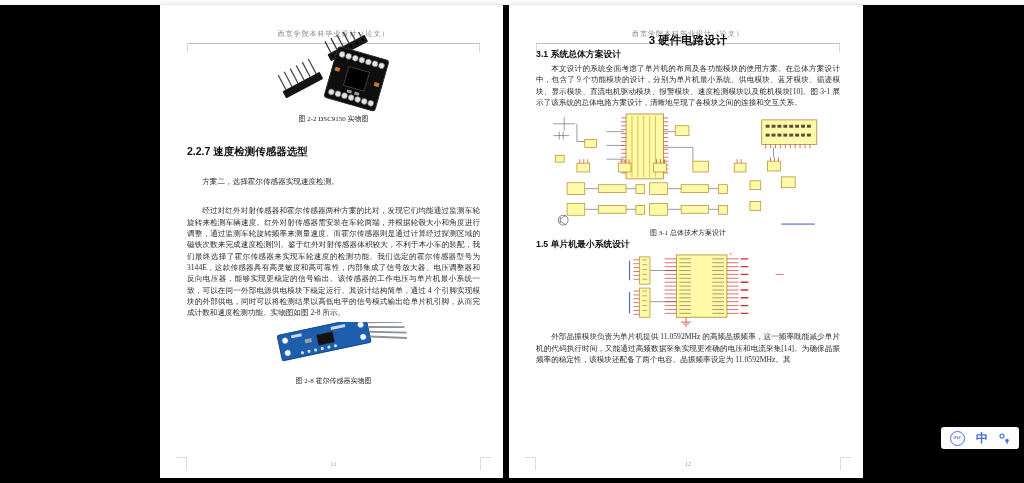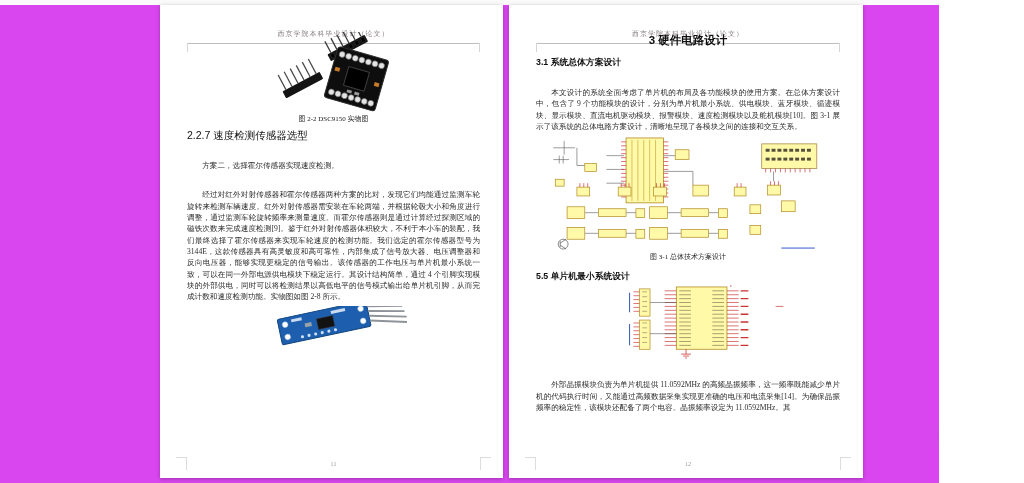--- a/index.html
+++ b/index.html
@@ -1,18 +1,18 @@
 <!DOCTYPE html>
 <html><head>
 <meta charset="utf-8">
 <style>
   html,body{margin:0;padding:0;}
   #screen{
-    position:relative;width:939px;height:483px;
-    background:#d946ef;overflow:hidden;
+    position:relative;width:1024px;height:483px;
+    background:#000000;overflow:hidden;
     font-family:"Liberation Serif","DejaVu Serif",serif;
   }
   #top-strip{position:absolute;top:0;left:0;width:1024px;height:5px;background:#fafafa;}
   
   .page{position:absolute;top:5px;height:473px;background:#ffffff;
         box-shadow:0 1px 4px rgba(0,0,0,.28);}
   #page-left{left:160px;width:343px;}
   #page-right{left:509px;width:354px;}
   .page-inner{position:absolute;left:27px;right:23px;top:0;bottom:0;}
   .page-header{position:absolute;top:24px;left:0;right:0;text-align:center;
@@ -26,29 +26,29 @@
   .crop.bl{left:-11px;border-top:1px solid #dcdcdc;border-right:1px solid #dcdcdc;}
   .crop.br{right:-11px;border-top:1px solid #dcdcdc;border-left:1px solid #dcdcdc;}
   .content{position:absolute;top:24px;left:0;right:0;}
   .figure-box{display:flex;align-items:center;justify-content:center;}
   .fig27{height:84px;margin-top:2px;}
   .fig28{height:56px;margin-top:2px;}
   .fig31{height:118px;margin-top:3px;}
   .fig32{height:76px;margin-top:2px;}
   .figcap{text-align:center;font-size:7px;line-height:9px;color:#222;}
   .heading-lg{font-family:"Liberation Sans","DejaVu Sans",sans-serif;
-        font-size:10.5px;line-height:14px;font-weight:normal;color:#101010;margin-top:4px;}
+        font-size:10.5px;line-height:14px;font-weight:bold;color:#101010;margin-top:20px;}
   .heading-md{font-family:"Liberation Sans","DejaVu Sans",sans-serif;
-        font-size:8.8px;line-height:12px;font-weight:bold;color:#101010;margin-top:8px;}
+        font-size:8.8px;line-height:12px;font-weight:bold;color:#101010;}
   .chapter-title{font-family:"Liberation Sans","DejaVu Sans",sans-serif;
         text-align:center;font-size:11.5px;line-height:15px;font-weight:bold;
         color:#101010;margin-top:4px;}
   .para{font-size:7.6px;line-height:11.35px;text-align:justify;
         text-indent:2em;color:#2b2b2b;margin-top:18px;}
-  .para.first{margin-top:19px;font-family:Liberation Serif, serif;}
+  .para.first{margin-top:3px;font-family:Liberation Serif, serif;}
   .pagenum{position:absolute;bottom:11px;left:0;right:0;text-align:center;
         font-size:6px;color:#9a9a9a;}
   
   #ime-bar{position:absolute;left:941px;top:427px;width:72px;height:22px;
         background:#ffffff;border-radius:3px;box-shadow:0 1px 3px rgba(0,0,0,.3);
         display:flex;align-items:center;justify-content:space-around;padding:0 3px;
         font-family:"Liberation Sans","DejaVu Sans",sans-serif;}
   #ime-logo{width:13px;height:13px;border:1.5px solid #4a6be0;border-radius:50%;
         display:flex;align-items:center;justify-content:center;
         font-size:3.5px;font-weight:bold;color:#4a6be0;cursor:pointer;}
@@ -160,20 +160,21 @@
               <rect x="27" y="10" width="7" height="4" fill="#9aa1a8"></rect>
               <g stroke="#8e9399" stroke-width="2">
                 <line x1="94" y1="6" x2="130" y2="13"></line>
                 <line x1="94" y1="11" x2="131" y2="19"></line>
                 <line x1="94" y1="16" x2="132" y2="25"></line>
                 <line x1="94" y1="21" x2="133" y2="31"></line>
               </g>
             </g>
           </svg>
         </div>
+        <div class="figcap">图 2-8 霍尔传感器实物图</div>
       </div>
 
       <div class="pagenum">11</div>
     </div>
   </div>
 
   <div class="page" id="page-right">
     <div class="page-inner">
       <div class="page-header">西京学院本科毕业设计（论文）</div>
       <div class="crop bl"></div>
@@ -268,21 +269,21 @@
 
             <g stroke="#555" stroke-width="0.7" fill="none">
               <circle cx="16" cy="110" r="5"></circle>
               <path d="M13 107 v6 M13 109 l6 -4 M13 111 l6 4"></path>
             </g>
             <path d="M238 114 h34" stroke="#3355cc" stroke-width="1"></path>
           </svg>
         </div>
         <div class="figcap">图 3-1 总体技术方案设计</div>
 
-        <div class="heading-md">5.5 单片机最小系统设计</div>
+        <div class="heading-md">1.5 单片机最小系统设计</div>
 
         <div class="figure-box fig32">
           <svg width="210" height="74" viewBox="0 0 212 76">
 
             <rect x="94" y="2" width="52" height="64" fill="#fff9a8" stroke="#b08820" stroke-width="0.8"></rect>
             <g stroke="#6a6146" stroke-width="0.6">
               <path d="M97 6 h12 M97 10 h12 M97 14 h12 M97 18 h12 M97 22 h12 M97 26 h12 M97 30 h12 M97 34 h12 M97 38 h12 M97 42 h12 M97 46 h12 M97 50 h12 M97 54 h12 M97 58 h12 M97 62 h12"></path>
               <path d="M131 6 h12 M131 10 h12 M131 14 h12 M131 18 h12 M131 22 h12 M131 26 h12 M131 30 h12 M131 34 h12 M131 38 h12 M131 42 h12 M131 46 h12 M131 50 h12 M131 54 h12 M131 58 h12 M131 62 h12"></path>
             </g>
 

